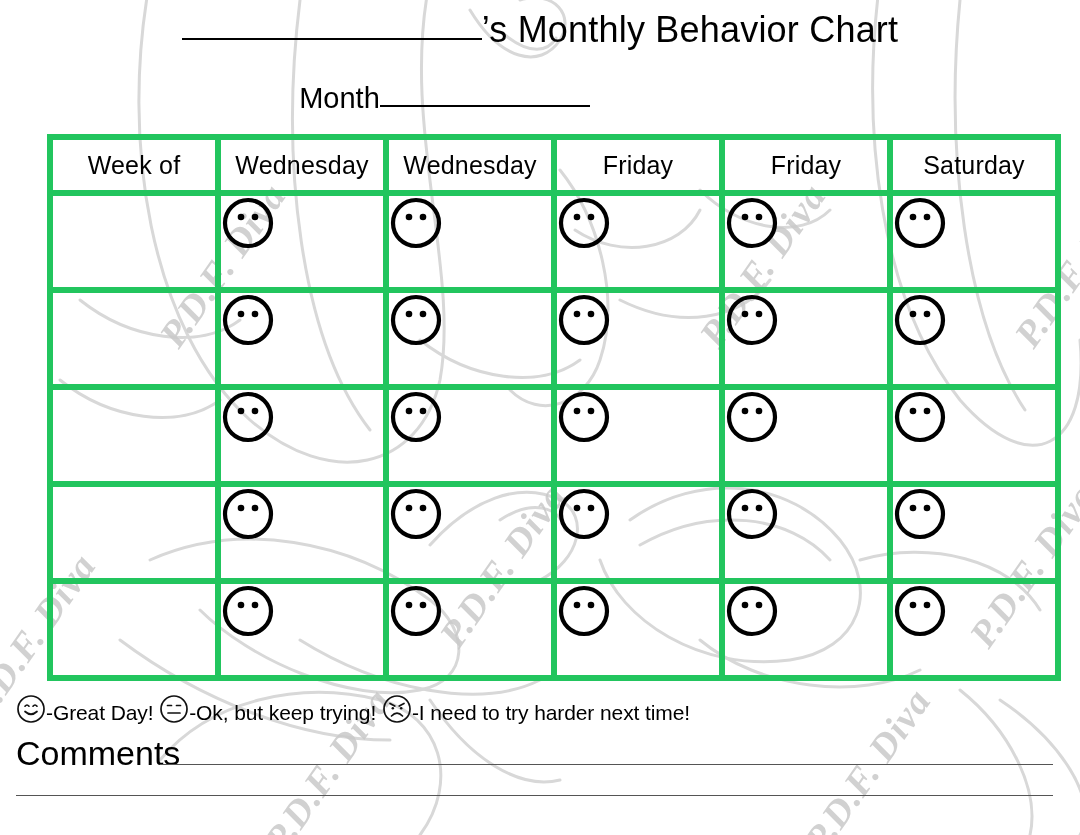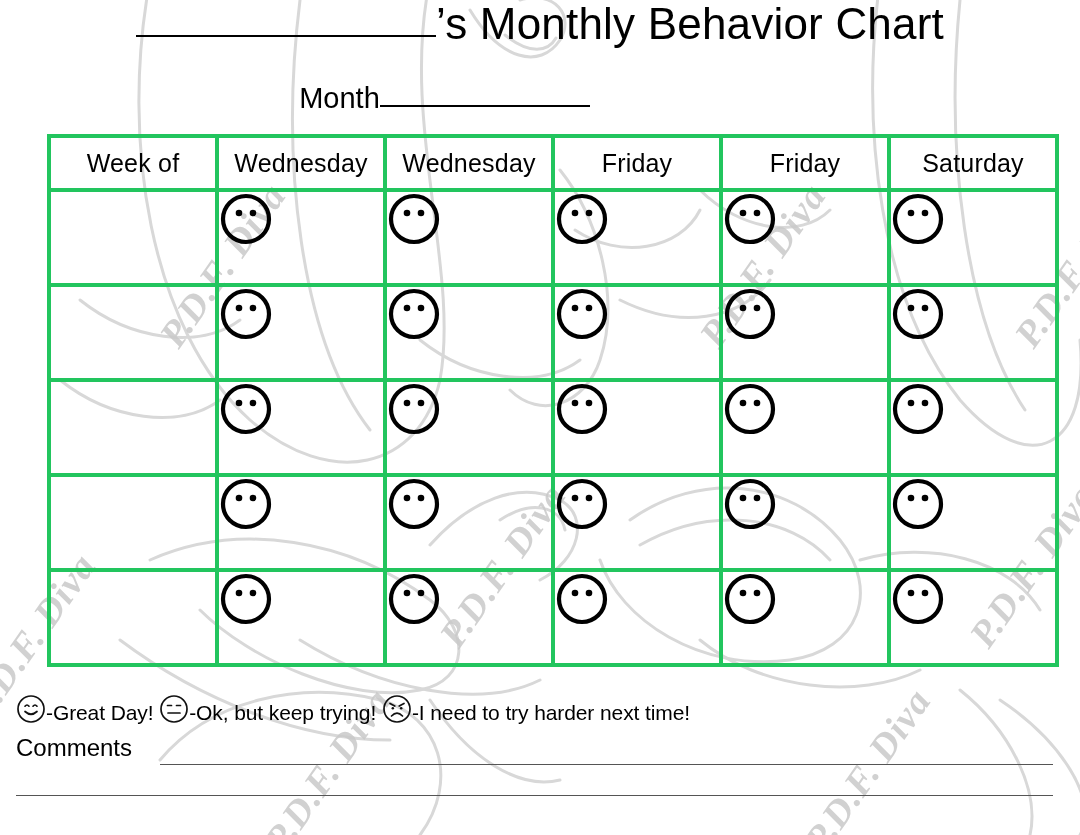--- a/index.html
+++ b/index.html
@@ -51,24 +51,24 @@
   
   #content {
     position: relative;
     z-index: 2;
   }
 
   
   .title-row {
     position: absolute;
     left: 0;
-    top: 2px;
+    top: 12px;
     width: 1080px;
     text-align: center;
-    font-size: 44px;
+    font-size: 36px;
     font-weight: 400;
     line-height: 1;
     white-space: nowrap;
     letter-spacing: .2px;
   }
   .blank-line {
     display: inline-block;
     border-bottom: 2.5px solid #000;
     vertical-align: 2px;
   }
@@ -89,21 +89,21 @@
   
   table.chart {
     position: absolute;
     left: 47px;
     top: 134px;
     width: 1008px;
     border-collapse: collapse;
     table-layout: fixed;
   }
   table.chart th, table.chart td {
-    border: 4px solid #22c55e;
+    border: 6px solid #22c55e;
     padding: 0;
     vertical-align: top;
   }
   table.chart th {
     height: 50px;
     font-size: 25px;
     font-weight: 400;
     text-align: center;
     vertical-align: middle;
     letter-spacing: .2px;
@@ -137,21 +137,21 @@
   .legend .emoji {
     display: inline-block;
     vertical-align: -4px;
   }
   .legend .emoji svg { display: block; }
 
   .comments {
     position: absolute;
     left: 16px;
     top: 736px;
-    font-size: 24px;
+    font-size: 34px;
     line-height: 1;
     white-space: nowrap;
     text-align: right;
   }
   .comments-rule {
     position: absolute;
     border-bottom: 1.6px solid #555;
   }
   #rule-1 { left: 160px; top: 764px; width: 893px; }
   #rule-2 { left: 16px;  top: 795px; width: 1037px; }

